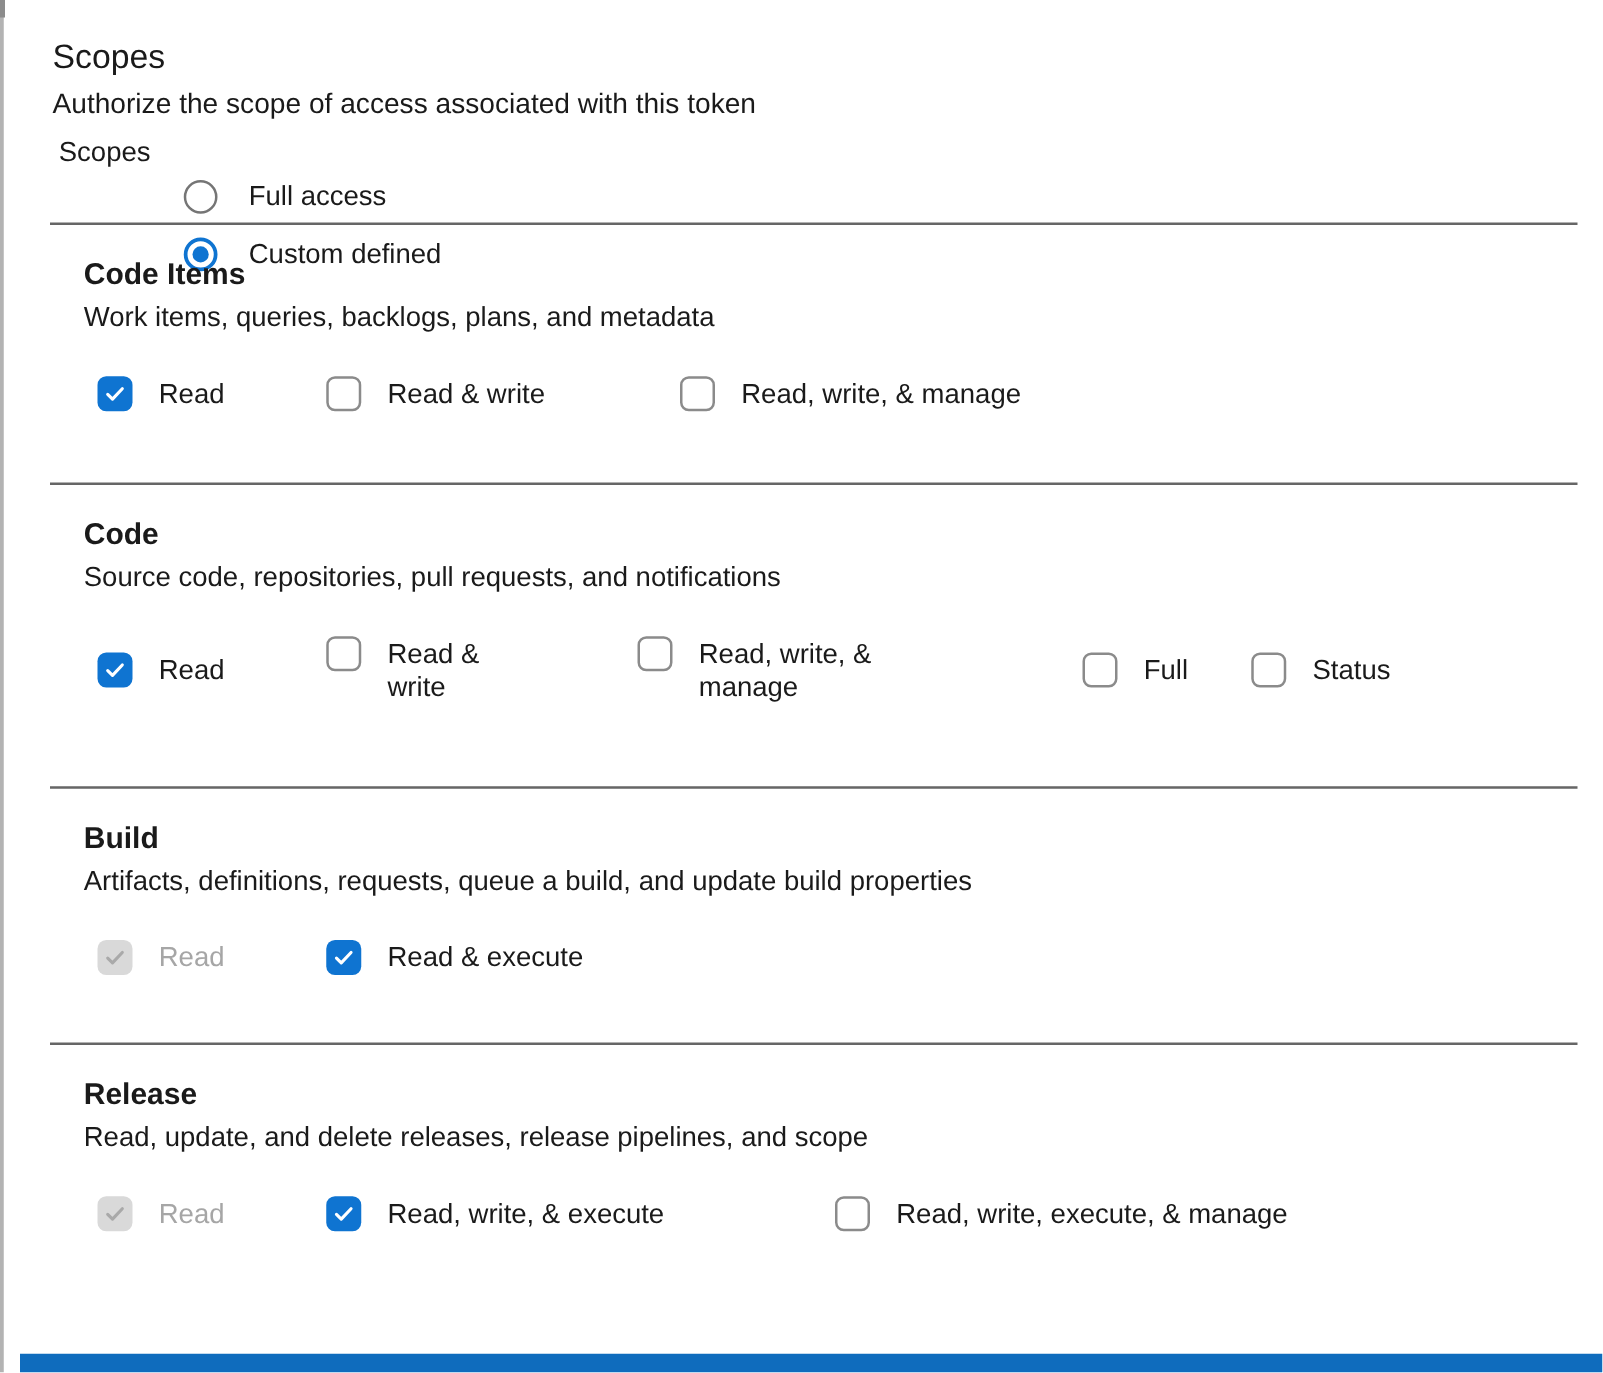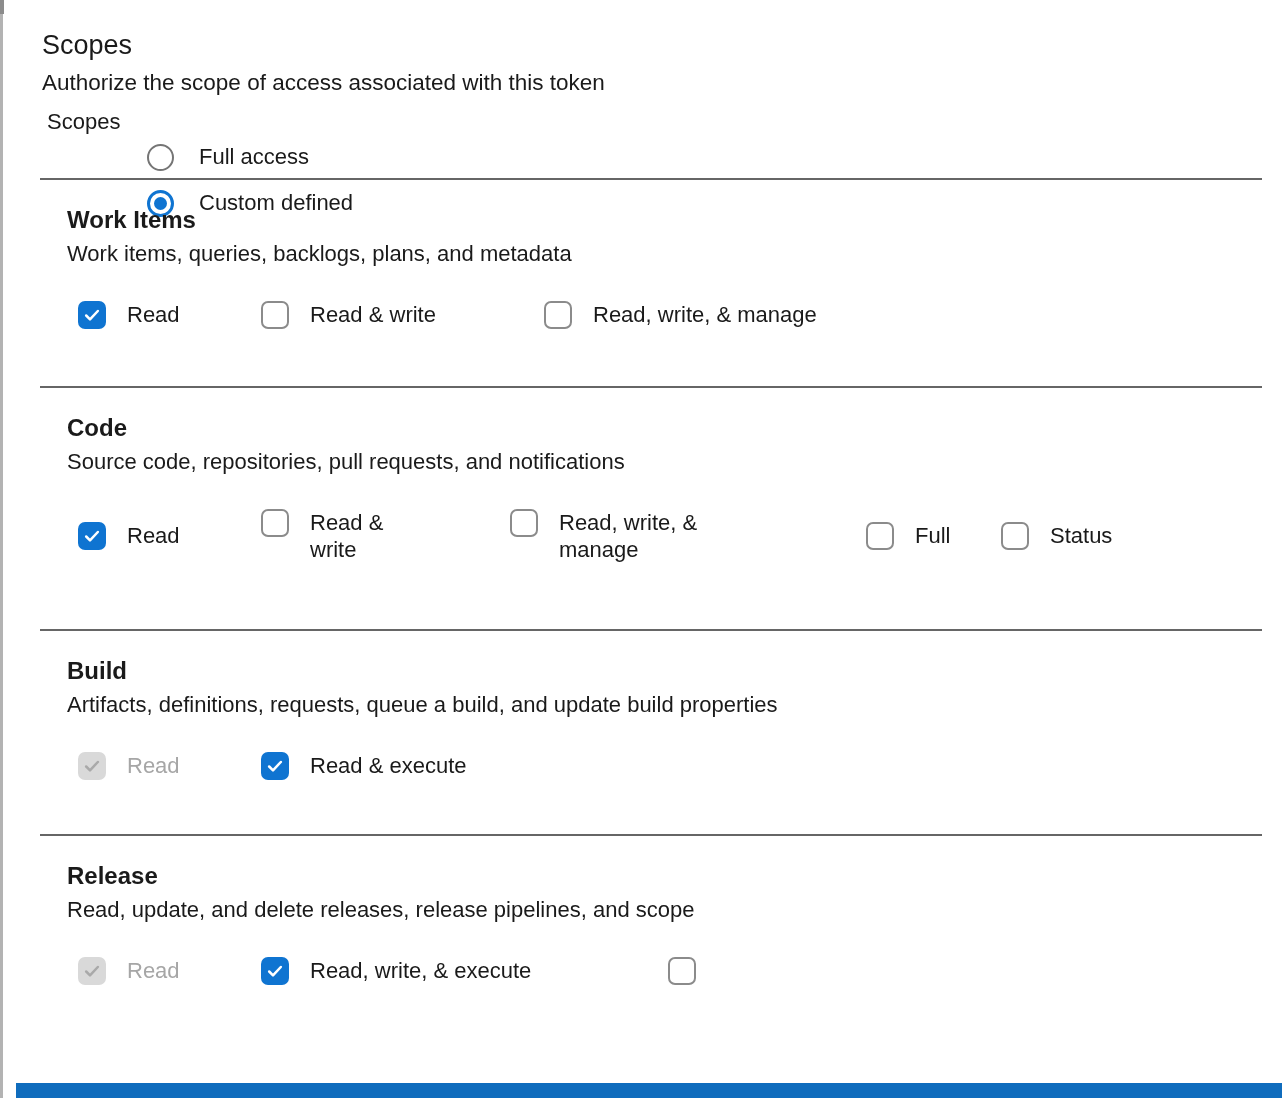--- a/index.html
+++ b/index.html
@@ -95,21 +95,21 @@
           <span class="radio-text">Custom defined</span>
         </div>
       </div>
   </div>
 </div>
 
 <div class="sections">
     <div class="section sec0">
       <div class="divider" style="background: rgb(102, 102, 102);"></div>
       <div class="section-inner">
-        <h2 class="section-title">Work Items</h2>
+        <h2 class="section-title">Code Items</h2>
         <div class="section-desc">Work items, queries, backlogs, plans, and metadata</div>
         <div class="cb-row">
           <div class="cb-item checked">
             <span class="cb">
               <svg viewBox="0 0 24 24">
                 <path d="M5 12.6l4.6 4.6L19 7.2" fill="none" stroke-width="3" stroke-linecap="round" stroke-linejoin="round"></path>
               </svg>
             </span>
             <span class="cb-label">Read</span>
           </div>
@@ -199,19 +199,20 @@
           <div class="cb-item checked">
             <span class="cb">
               <svg viewBox="0 0 24 24">
                 <path d="M5 12.6l4.6 4.6L19 7.2" fill="none" stroke-width="3" stroke-linecap="round" stroke-linejoin="round"></path>
               </svg>
             </span>
             <span class="cb-label">Read, write, &amp; execute</span>
           </div>
           <div class="cb-item unchecked">
             <span class="cb"></span>
+            <span class="cb-label">Read, write, execute, &amp; manage</span>
           </div>
         </div>
       </div>
     </div>
   </div>
 
 <div class="bottom-bar" style="background: rgb(15, 108, 189);"></div>
 
 </body></html>

